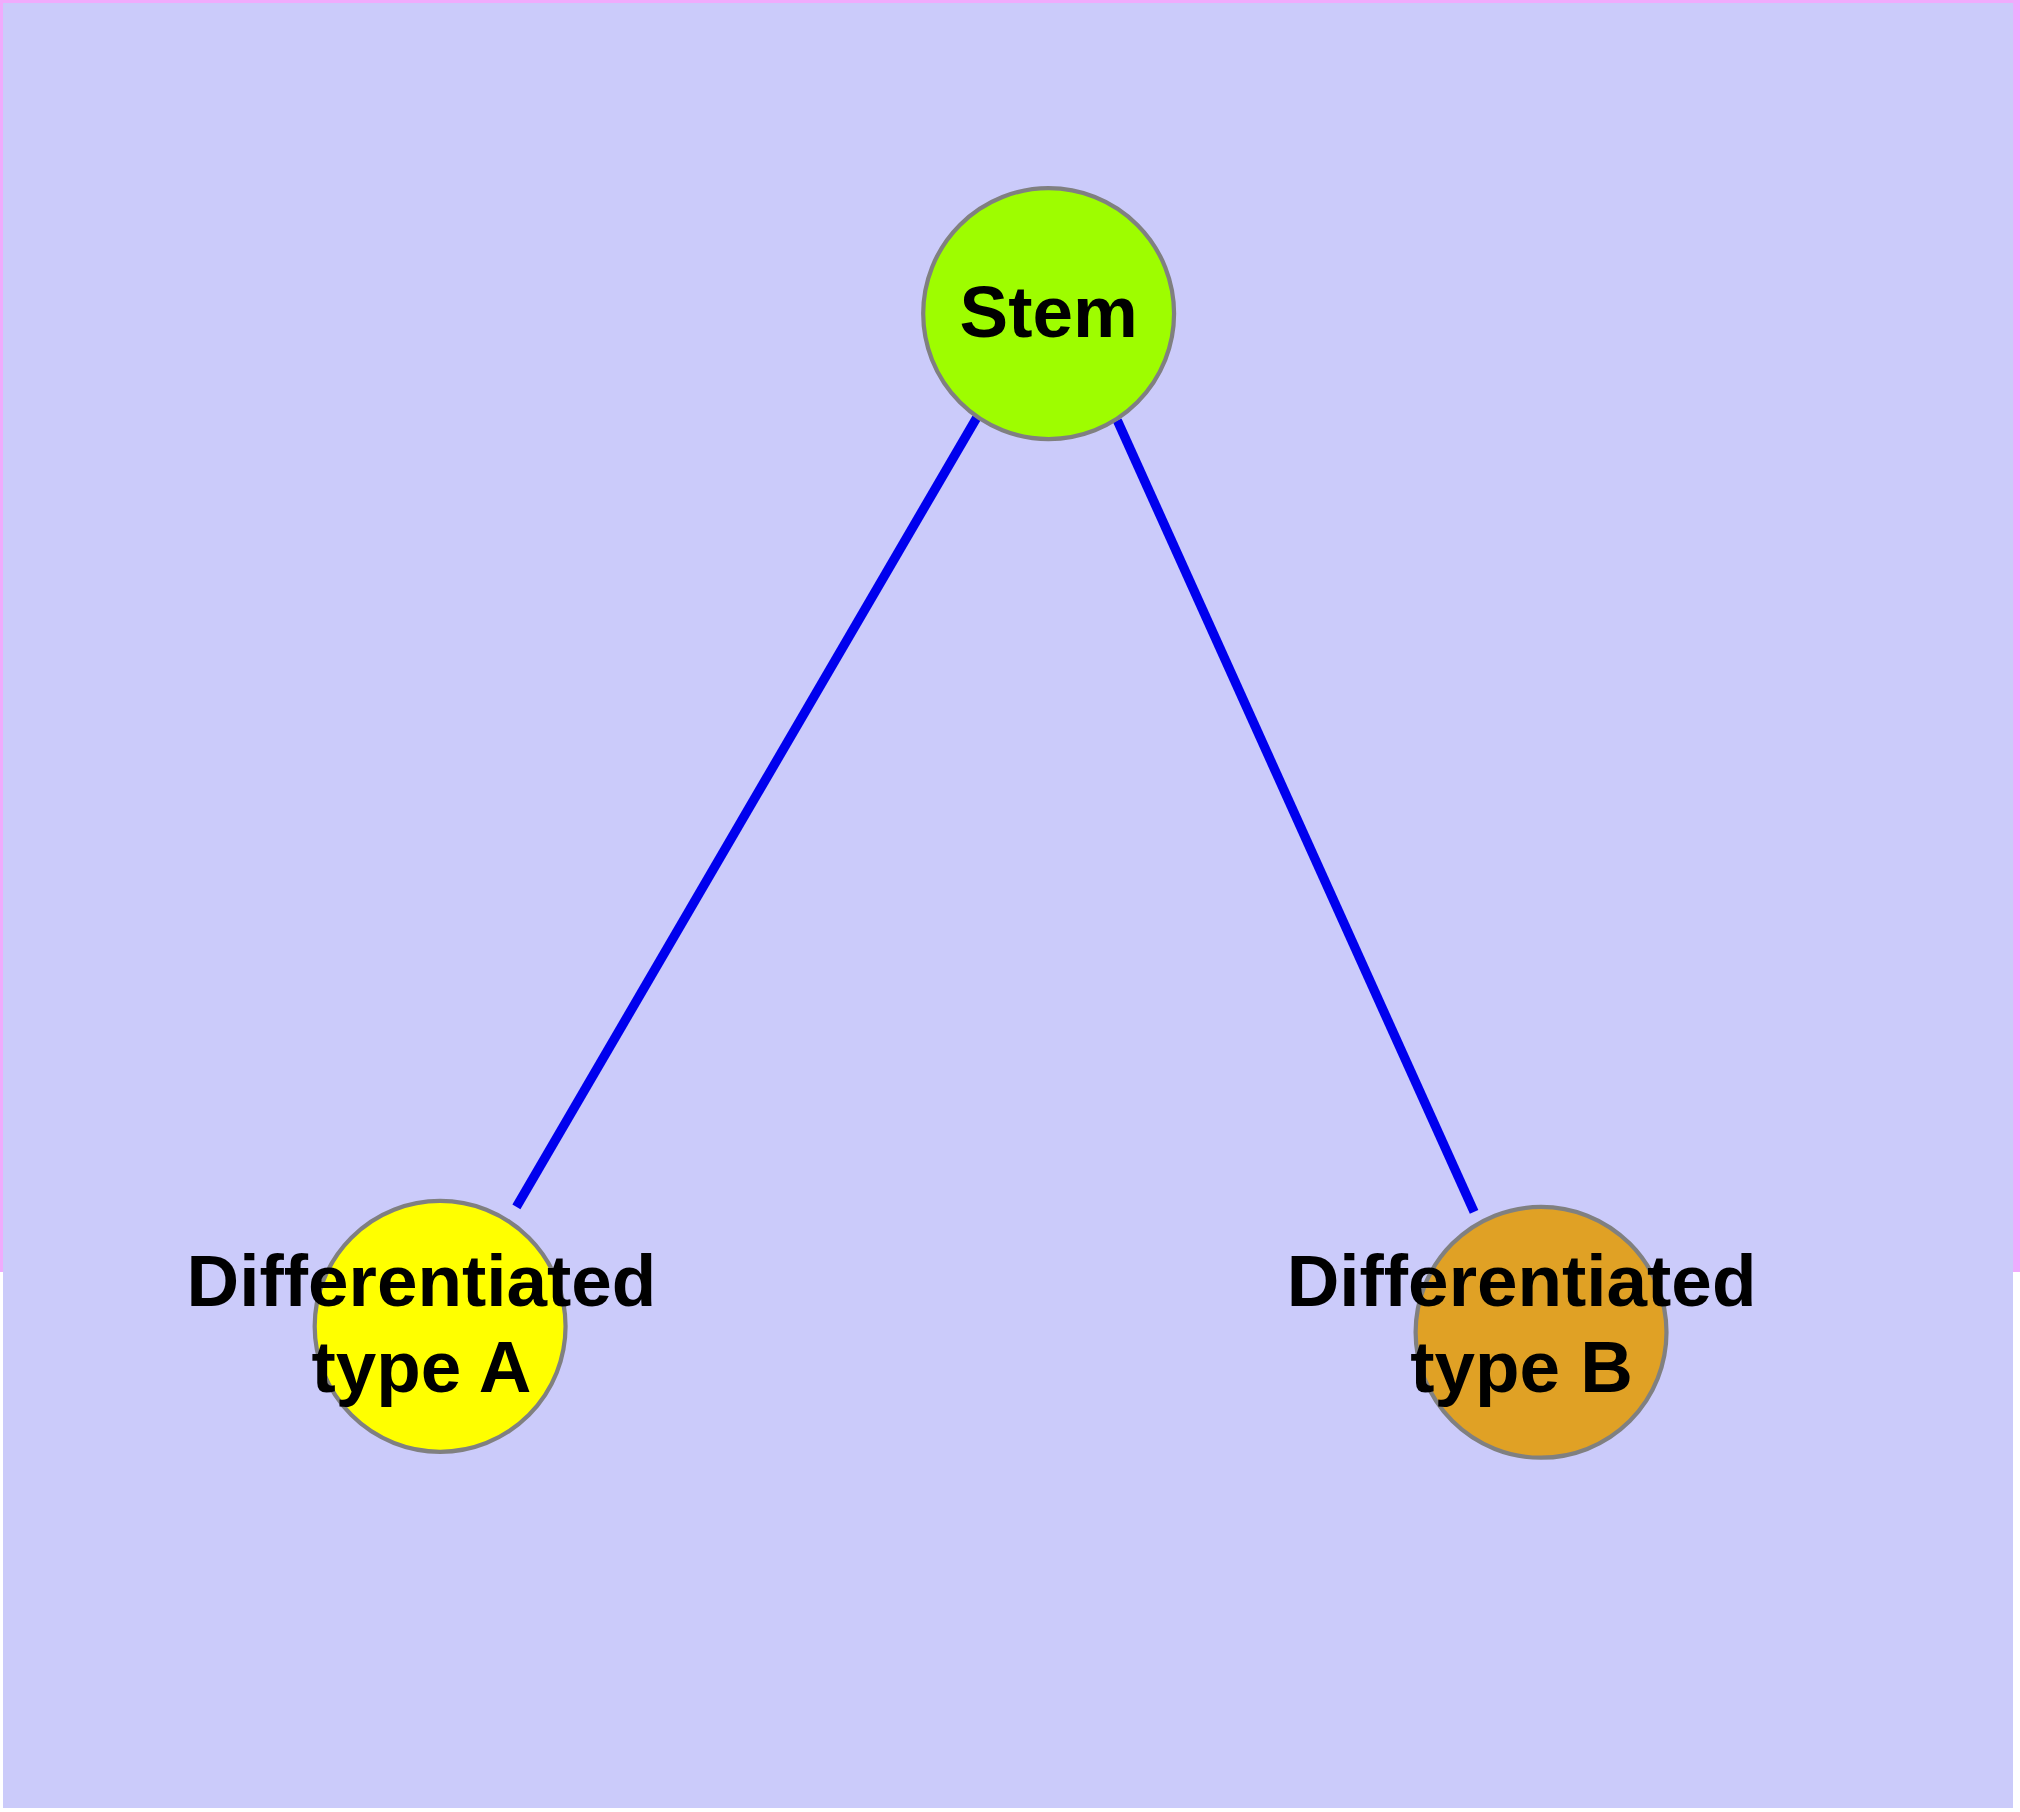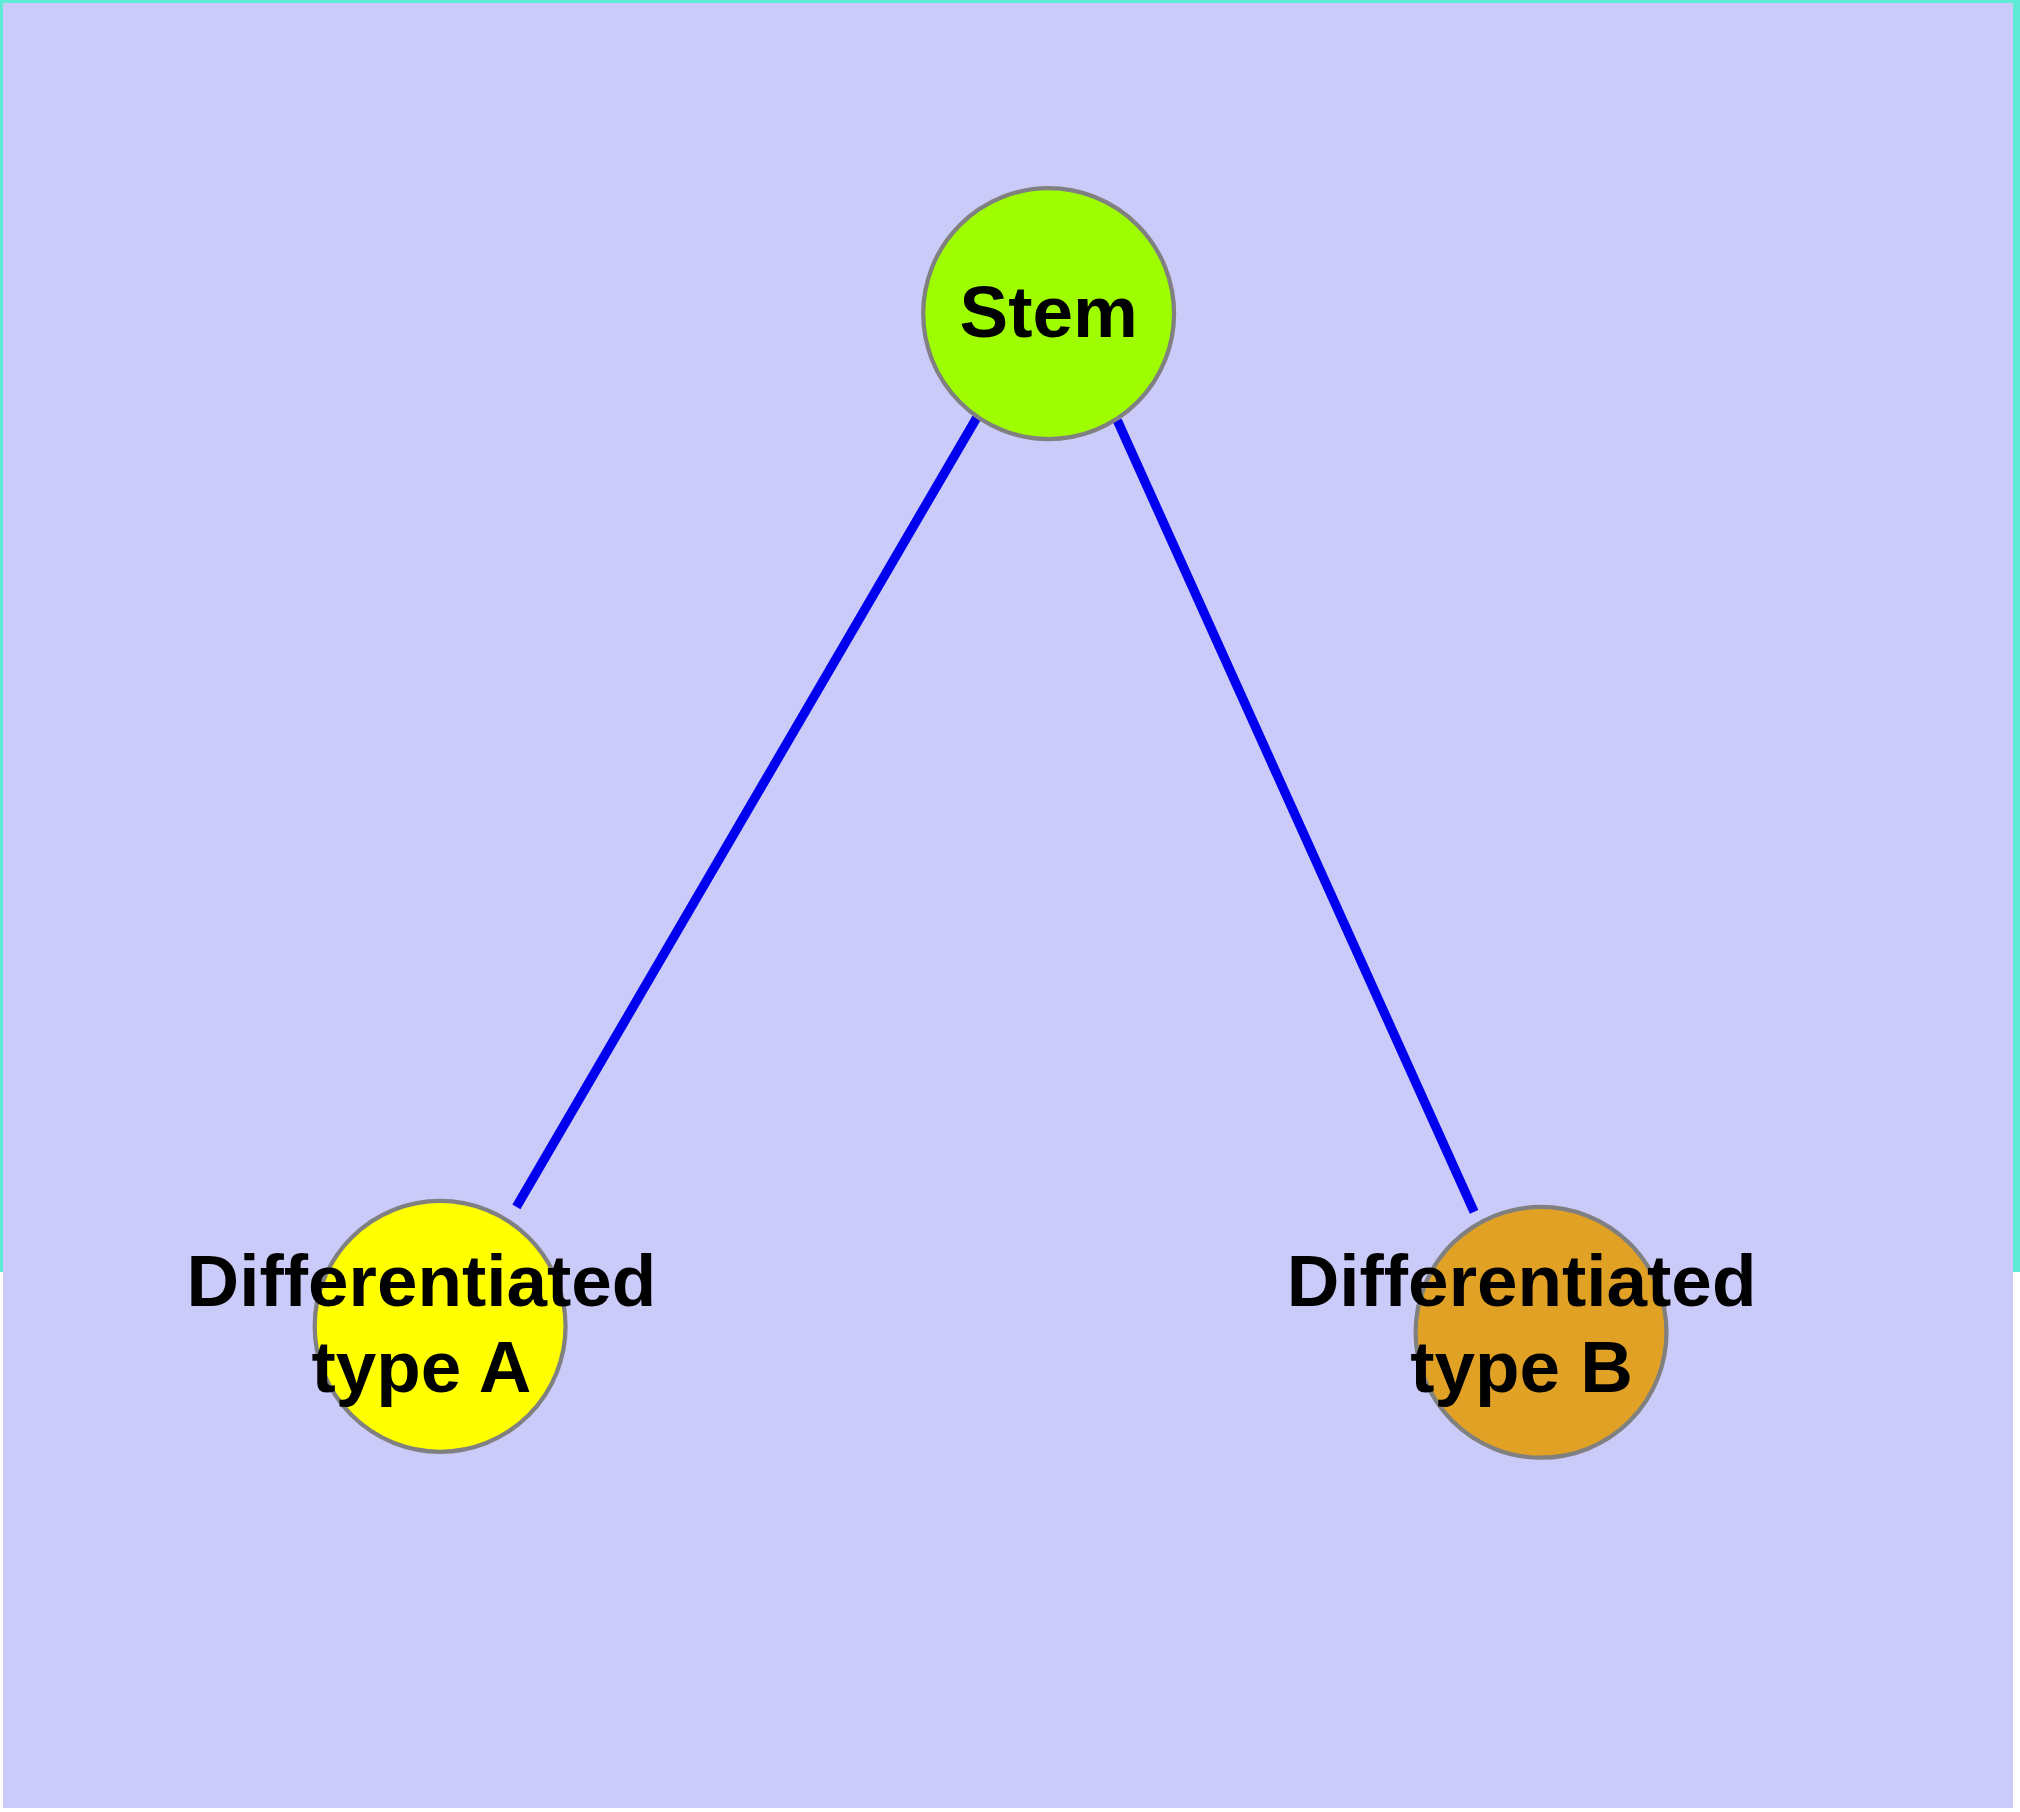--- a/index.html
+++ b/index.html
@@ -12,21 +12,21 @@
     height: 1812px;
     overflow: hidden;
     font-family: "Liberation Sans", sans-serif;
   }
   #canvas {
     position: absolute;
     left: 0;
     top: 0;
     width: 2021px;
     height: 1272px;
-    background: #5eead4;
+    background: #f0abfc;
   }
   #plot-area {
     position: absolute;
     left: 3.4px;
     top: 3.4px;
     width: 2010px;
     height: 1805px;
     background: #cbcbfa;
   }
   #graph-svg {

